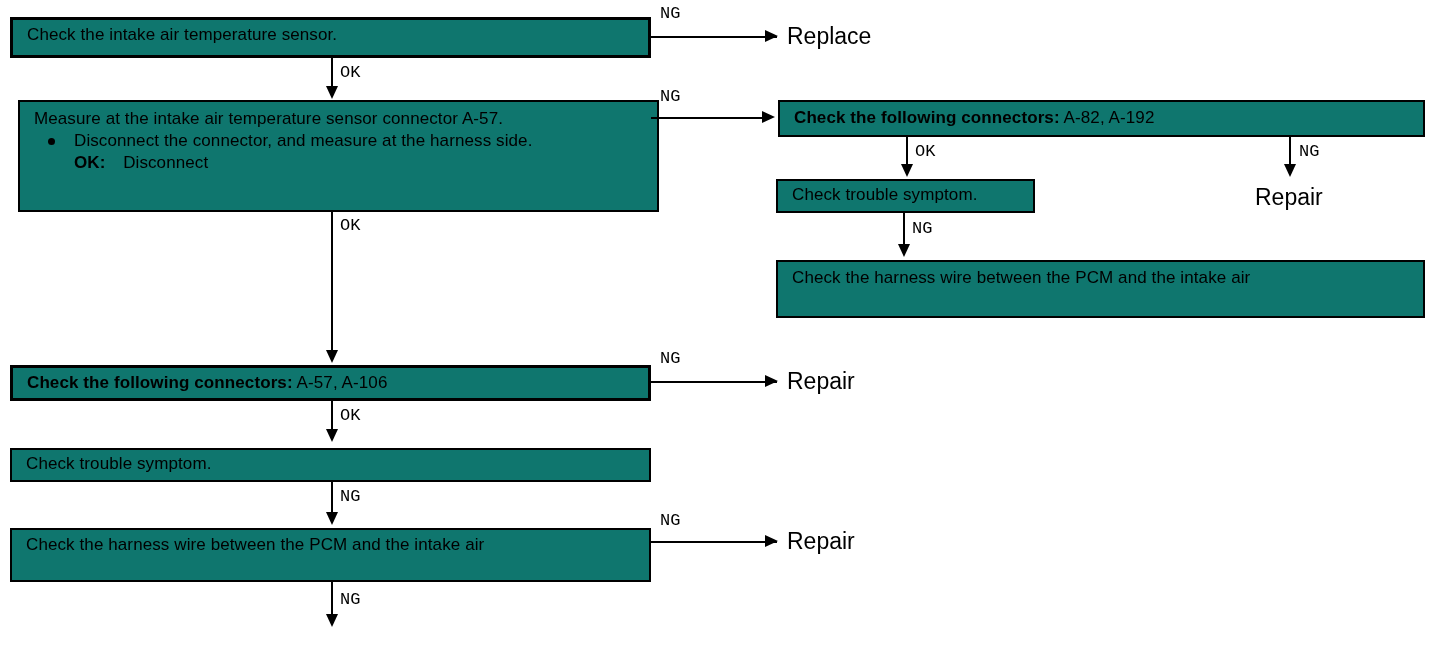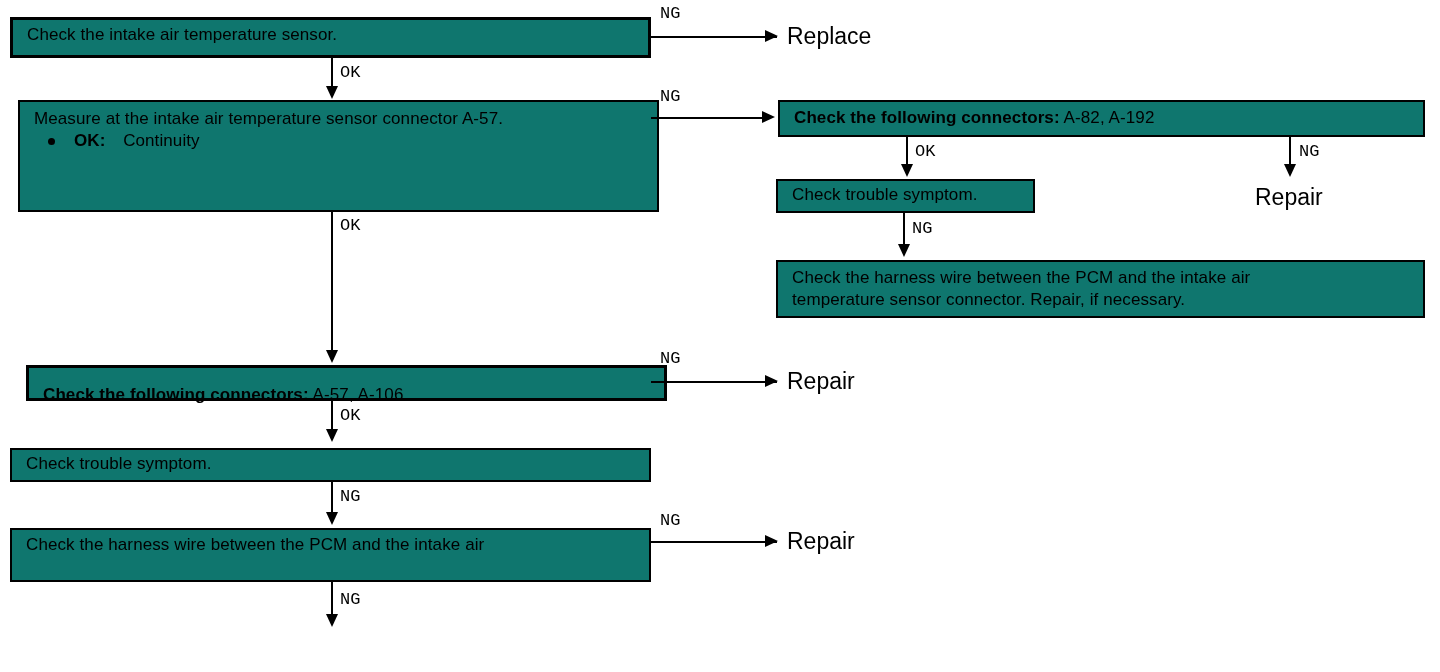--- a/index.html
+++ b/index.html
@@ -122,26 +122,27 @@
 
   <div class="vline" style="left:331px; top:58px; height:30px;"></div>
   <div class="arrow-down" style="left:326px; top:86px;"></div>
   <div class="edge-label" style="left:340px; top:64px;">OK</div>
 
   <div class="node" style="left:10px; top:100px; width:641px; height:112px; padding-top:6px;margin-left:8px;">
     <div class="node-line">Measure at the intake air temperature sensor connector A-57.</div>
     <ul class="bullets">
       <li>
         <span class="dot"></span>
+        <span>Disconnect the connector, and measure at the harness side.</span>
       </li>
     </ul>
     <div class="sub-ok">
       <span class="bold">OK:</span>
       <span style="display:inline-block;width:8px;"></span>
-      <span>Continuity</span>
+      <span>Disconnect</span>
     </div>
   </div>
 
   <div class="hline" style="left:651px; top:117px; width:112px;"></div>
   <div class="arrow-right" style="left:762px; top:111px;"></div>
   <div class="edge-label" style="left:660px; top:88px;">NG</div>
 
   <div class="vline" style="left:331px; top:212px; height:140px;"></div>
   <div class="arrow-down" style="left:326px; top:350px;"></div>
   <div class="edge-label" style="left:340px; top:217px;">OK</div>
@@ -165,24 +166,23 @@
   <div class="node" style="left:776px; top:179px; width:259px; height:34px; padding-top:3px;">
     <div class="node-line">Check trouble symptom.</div>
   </div>
 
   <div class="vline" style="left:903px; top:213px; height:33px;"></div>
   <div class="arrow-down" style="left:898px; top:244px;"></div>
   <div class="edge-label" style="left:912px; top:220px;">NG</div>
 
   <div class="node" style="left:776px; top:260px; width:649px; height:58px; padding-top:5px;">
     <div class="node-line">Check the harness wire between the PCM and the intake air</div>
-    <div class="node-line">temperature sensor connector. Repair, if necessary.</div>
-  </div>
-
-  <div class="node thick" style="left:26px; top:365px; width:641px; height:36px; padding-top:16px;">
+  </div>
+
+  <div class="node thick" style="left:10px; top:365px; width:641px; height:36px; padding-top:4px;">
     <div class="node-line">
       <span class="bold">Check the following connectors:</span>
       <span>A-57, A-106</span>
     </div>
   </div>
 
   <div class="hline" style="left:651px; top:381px; width:126px;"></div>
   <div class="arrow-right" style="left:765px; top:375px;"></div>
   <div class="edge-label" style="left:660px; top:350px;">NG</div>
   <div class="terminal" style="left:787px; top:371px;">Repair</div>

